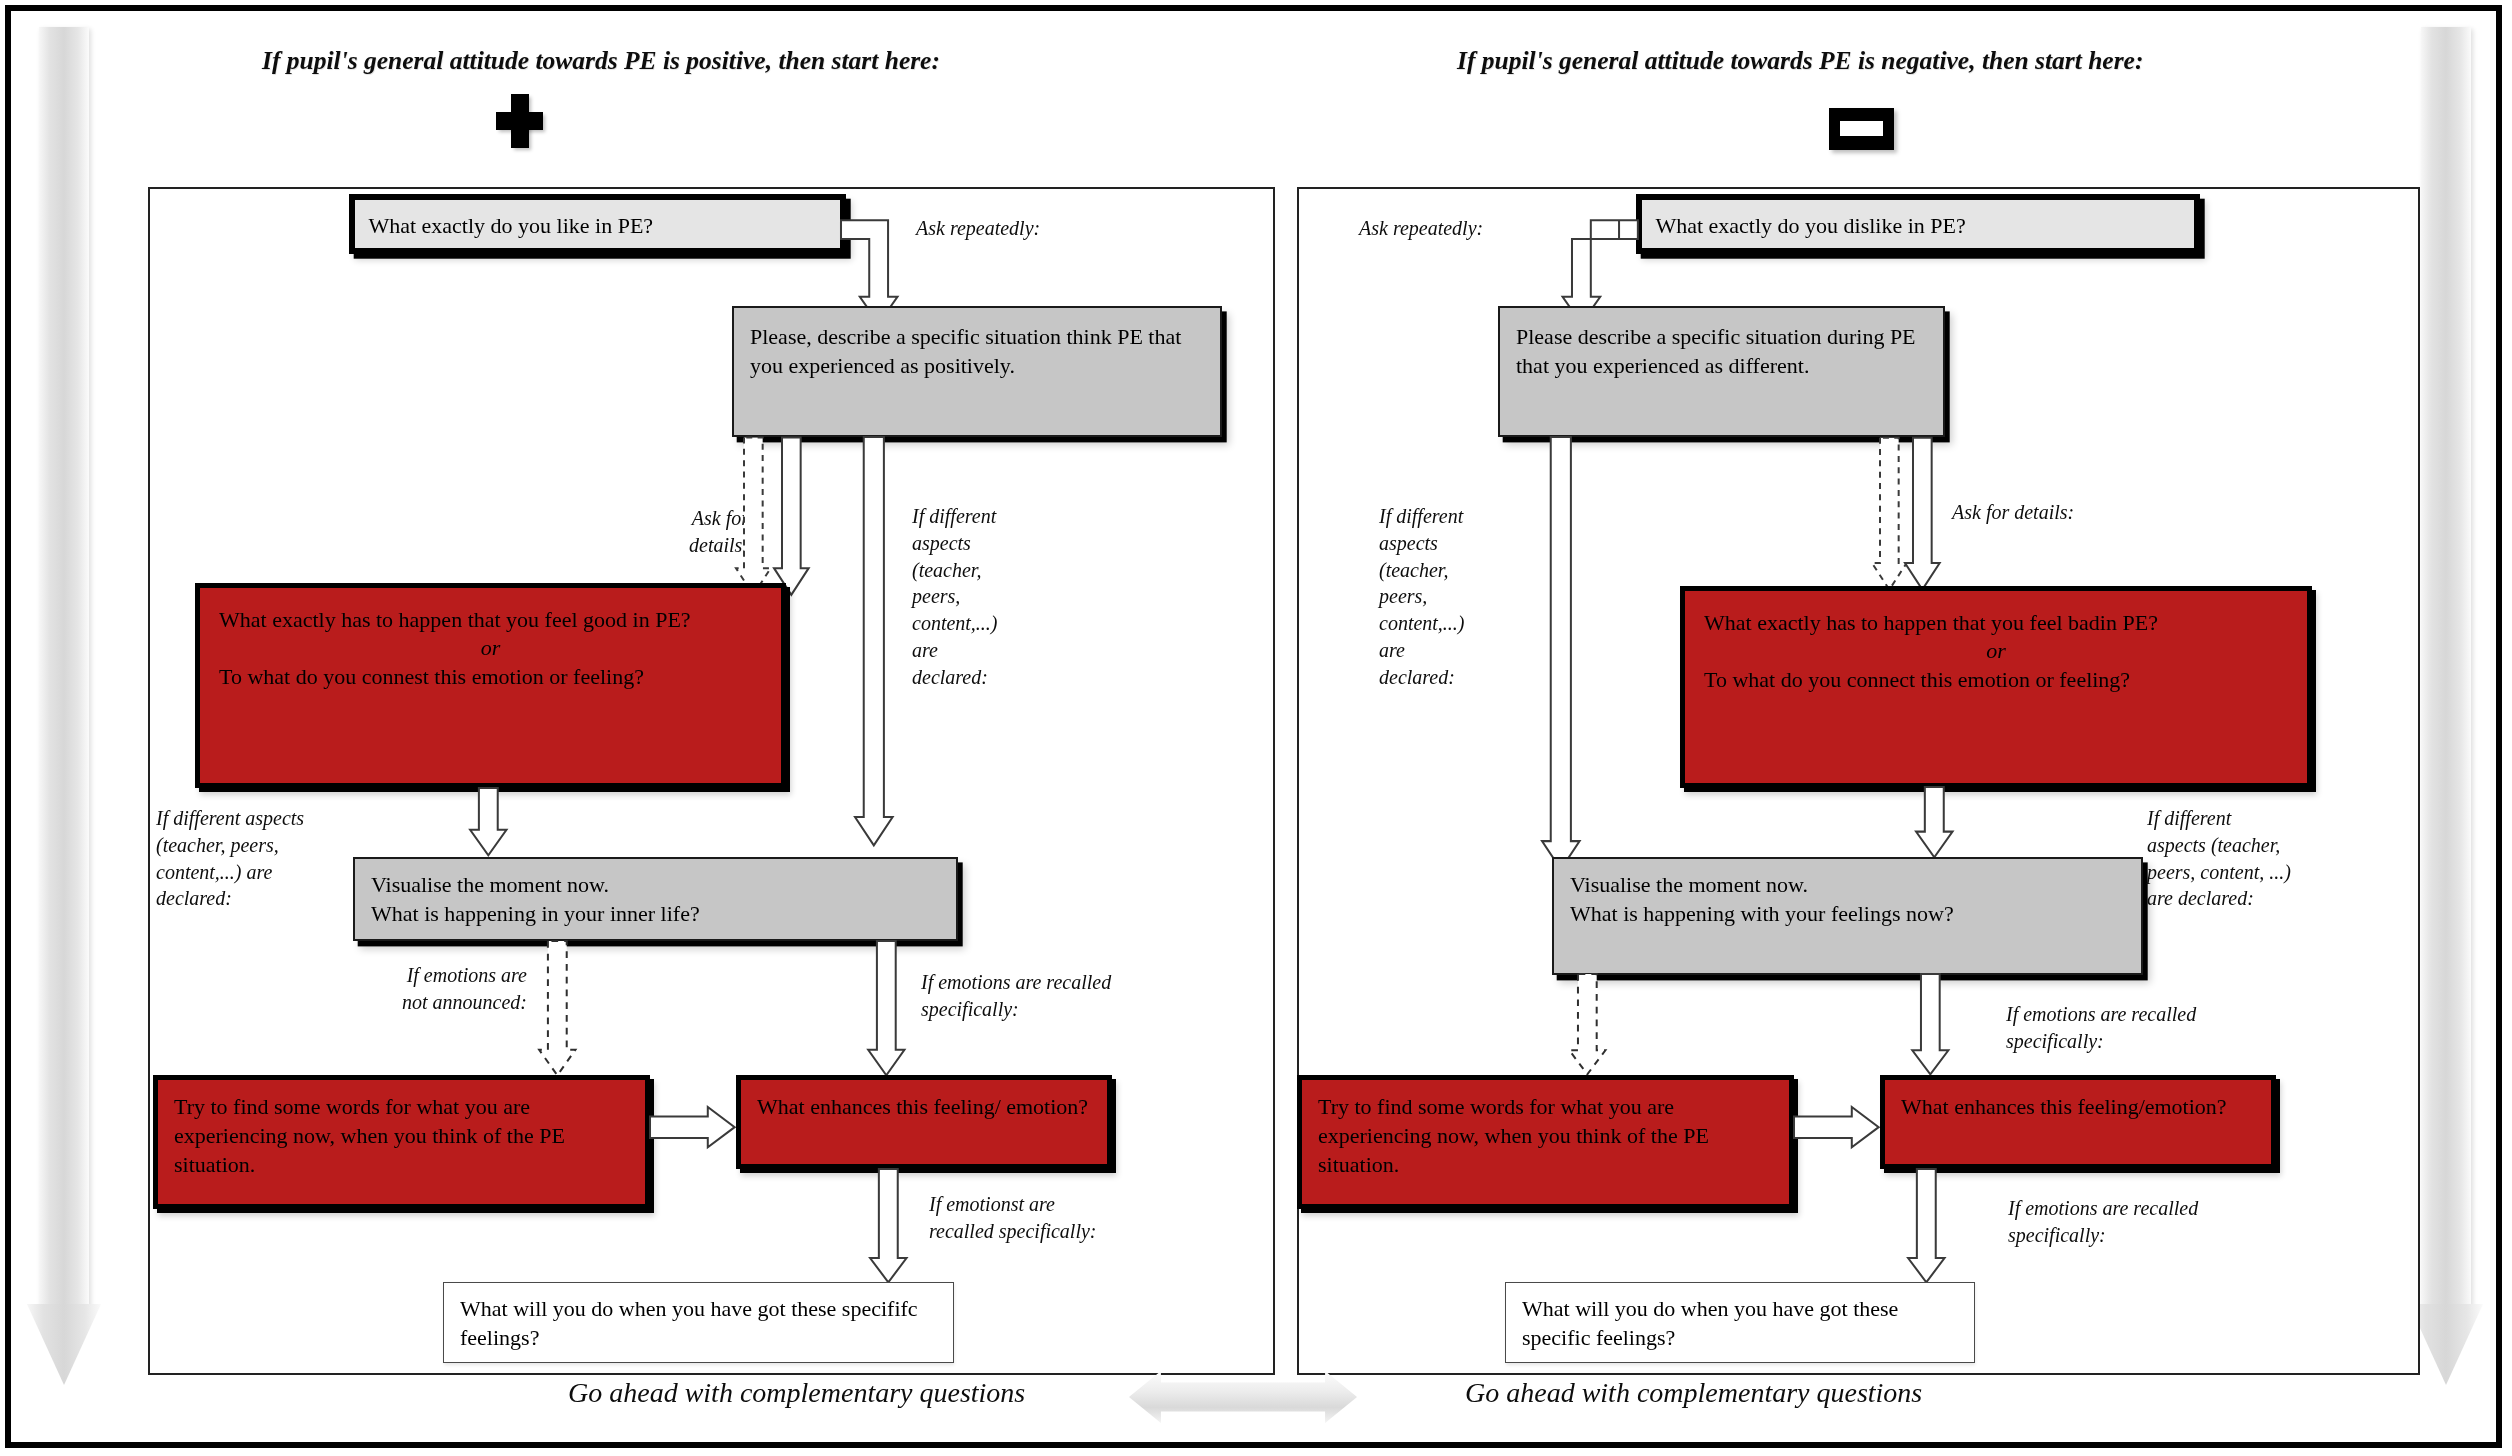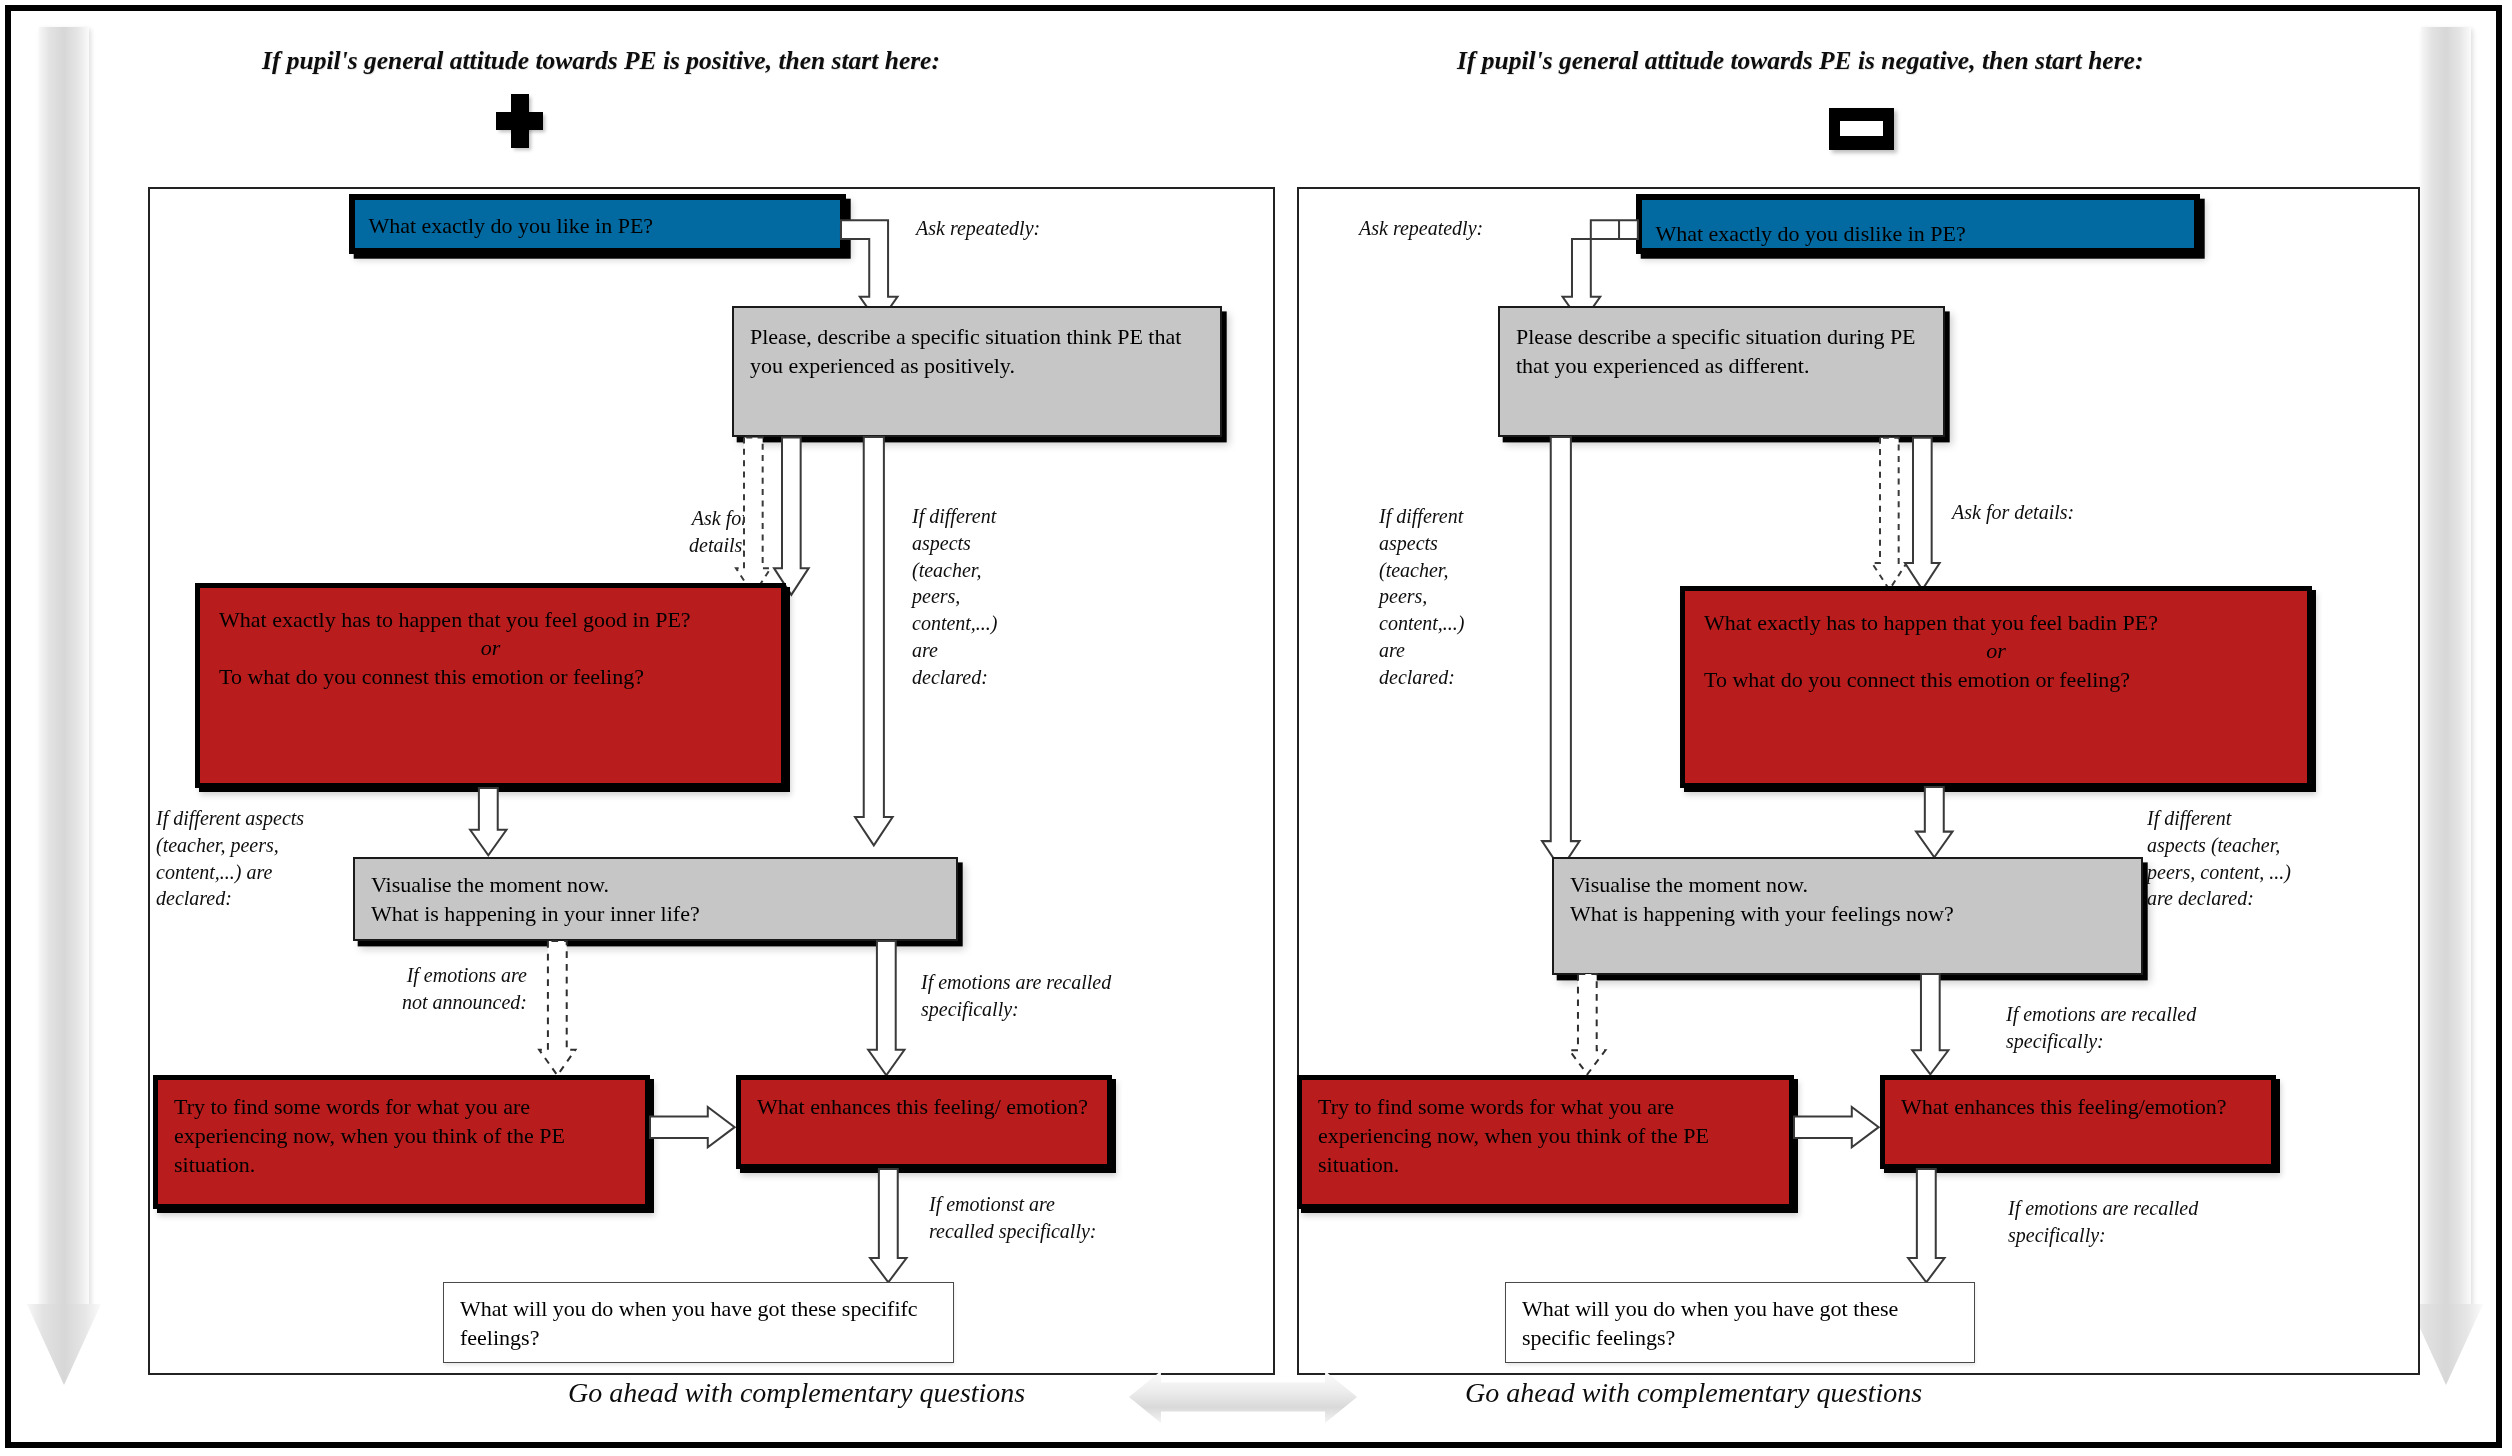--- a/index.html
+++ b/index.html
@@ -34,21 +34,21 @@
   .minus-icon{position:absolute;width:65px;height:42px;background:#000;
      box-shadow:3.4px 3.4px 4px rgba(0,0,0,.25);}
   .minus-icon i{position:absolute;left:10.8px;top:13.4px;width:43px;height:15px;background:#fff;display:block;}
 
   
   .panel{position:absolute;border:2px solid #222;background:#fff;box-sizing:border-box;}
 
   
   .node{position:absolute;box-sizing:border-box;font-size:22px;line-height:1.30;
     color:#000;padding:9.4px 13.4px;}
-  .node.heavy{border:6px solid #000;background:#0369a1;
+  .node.heavy{border:6px solid #000;background:#e5e5e5;
     box-shadow:4.7px 4.7px 0 0 #000, 6px 7.4px 6.7px rgba(0,0,0,.18);}
   .node.heavy2{border:5.4px solid #000;background:#b91c1c;
     box-shadow:4px 4px 0 0 #000, 5.4px 6.7px 6px rgba(0,0,0,.18);}
   .node.gray{border:2px solid #1a1a1a;background:#c6c6c6;
     box-shadow:4.7px 5.4px 0 0 #000,6.7px 8px 8px rgba(0,0,0,.20);}
   .node.plain{border:1.3px solid #4a4a4a;background:#fff;
     box-shadow:1.3px 2px 3.4px rgba(0,0,0,.10);}
   .node .or{display:block;text-align:center;font-style:italic;}
 
   
@@ -193,21 +193,21 @@
 
   <div class="lbl" style="left:929px;top:1191px;width:269px;white-space:pre-line;">If emotionst are
 recalled specifically:</div>
 
   <div class="node plain" style="left:443px;top:1282px;width:511px;height:81px;padding:12px 16px;">What will you do when you have got these specififc feelings?</div>
 
   <div class="panel" style="left:1297px;top:187px;width:1123px;height:1188px;"></div>
 
   <div class="lbl" style="left:1359px;top:215px;width:215px;">Ask repeatedly:</div>
 
-  <div class="node heavy" style="left:1636px;top:194px;width:564px;height:60px;padding-top:20px;">What exactly do you dislike in PE?</div>
+  <div class="node heavy" style="left:1636px;top:194px;width:564px;height:60px;padding-top:12px;">What exactly do you dislike in PE?</div>
 
   <div class="arrow" style="left:1533px;top:216px;">
     <svg width="121" height="128" viewBox="0 0 180 190">
       <path d="M156 6 L86 6 L86 34 L128 34 L128 6 M156 6 L86 6 L86 120 L100 120 L72 160 L44 120 L58 120 L58 34 L156 34 Z" fill="#ffffff" stroke="#3a3a3a" stroke-width="3"></path>
     </svg>
   </div>
 
   <div class="node gray" style="left:1498px;top:306px;width:447px;height:131px;padding:15px 16px;">Please describe a specific situation during PE that you experienced as different.</div>
 
   <div class="lbl" style="left:1379px;top:503px;width:168px;white-space:pre-line;">If different

